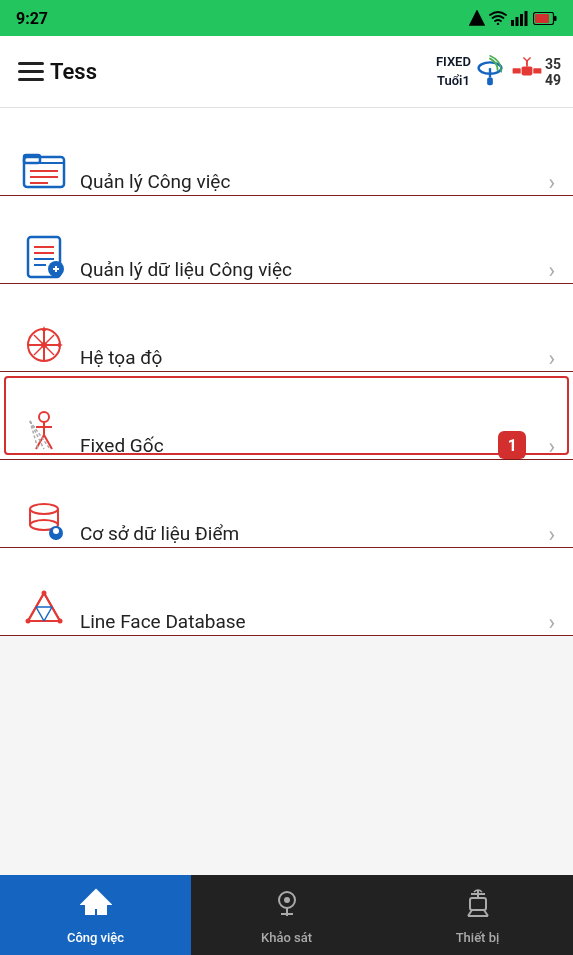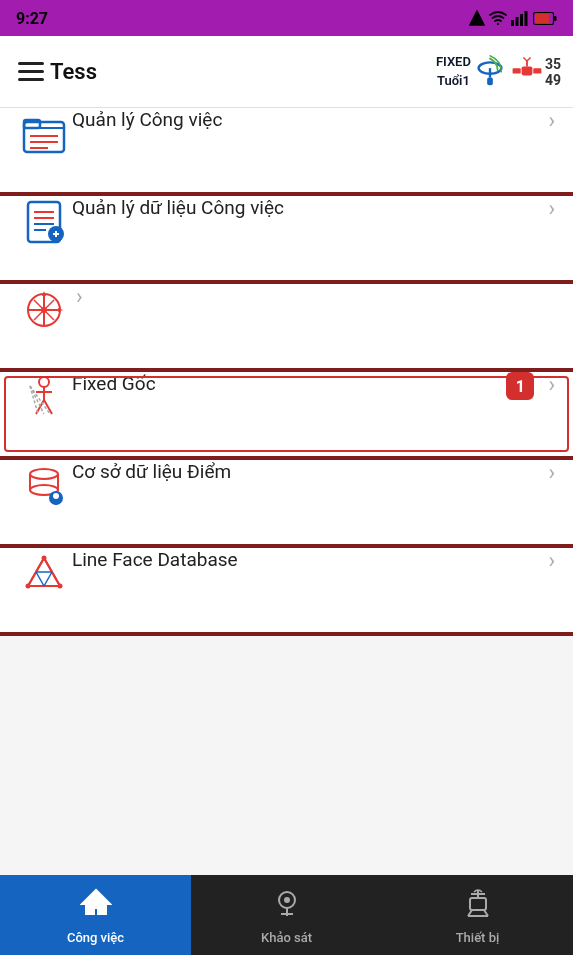--- a/index.html
+++ b/index.html
@@ -7,21 +7,21 @@
       width: 573px;
       height: 955px;
       font-family: 'Roboto', Arial, sans-serif;
       background: #f5f5f5;
       overflow: hidden;
       position: relative;
     }
 
     
     .status-bar {
-      background: #a21caf;
+      background: #22c55e;
       height: 36px;
       display: flex;
       align-items: center;
       justify-content: space-between;
       padding: 0 16px;
       font-size: 15px;
       font-weight: bold;
     }
     .status-time { font-weight: 700; font-size: 16px; color: #000; }
     .status-icons { display: flex; align-items: center; gap: 4px; }
@@ -56,27 +56,27 @@
     .nav-numbers {
       display: flex; flex-direction: column; font-size: 14px; font-weight: 700; color: #333;
     }
 
     
     .antenna-icon svg { width: 38px; height: 38px; }
     .satellite-icon svg { width: 36px; height: 36px; }
     .menu-item {
       background: #fff;
       display: flex;
-      align-items: flex-start;
+      align-items: flex-end;
       padding: 0 18px;
       height: 88px;
-      border-bottom: 4px solid #7f1d1d;
+      border-bottom: 1px solid #7f1d1d;
       cursor: pointer;
       position: relative;
-      gap: 2px;
+      gap: 10px;
     }
     .menu-item-highlight-box {
       position: absolute;
       top: 4px; left: 4px; right: 4px; bottom: 4px;
       border: 2.5px solid #d32f2f;
       border-radius: 4px;
       pointer-events: none;
     }
     .menu-icon {
       width: 52px; height: 52px; display: flex; align-items: center; justify-content: center; flex-shrink: 0;
@@ -254,20 +254,21 @@
 
         <line x1="14" y1="14" x2="34" y2="34" stroke="#e53935" stroke-width="1.5"></line>
         <line x1="34" y1="14" x2="14" y2="34" stroke="#e53935" stroke-width="1.5"></line>
         <circle cx="24" cy="24" r="3" fill="#e53935"></circle>
 
         <polygon points="24,5 22,10 26,10" fill="#e53935"></polygon>
 
         <polygon points="43,24 38,22 38,26" fill="#e53935"></polygon>
       </svg>
     </div>
+    <span class="menu-label">Hệ tọa độ</span>
     <span class="menu-chevron">›</span>
   </div>
 
   <div class="menu-item" style="position:relative;">
     <div class="menu-item-highlight-box"></div>
     <div class="menu-icon">
       <svg viewBox="0 0 48 48" fill="none">
 
         <circle cx="24" cy="8" r="5" stroke="#e53935" stroke-width="2" fill="none"></circle>
 

